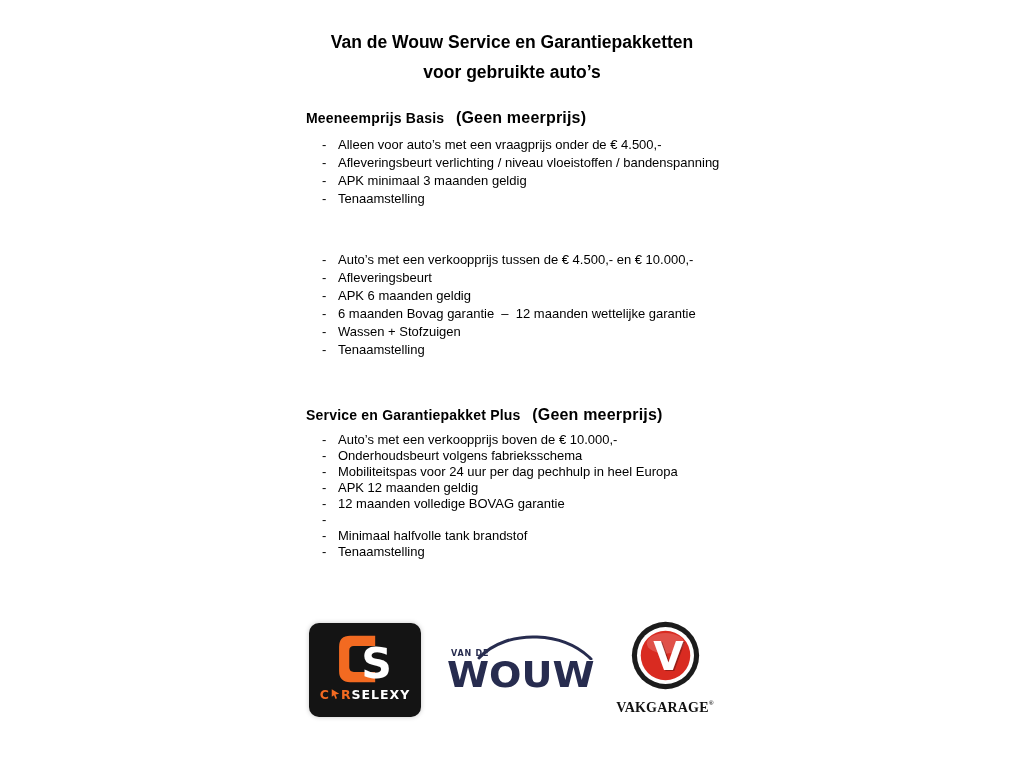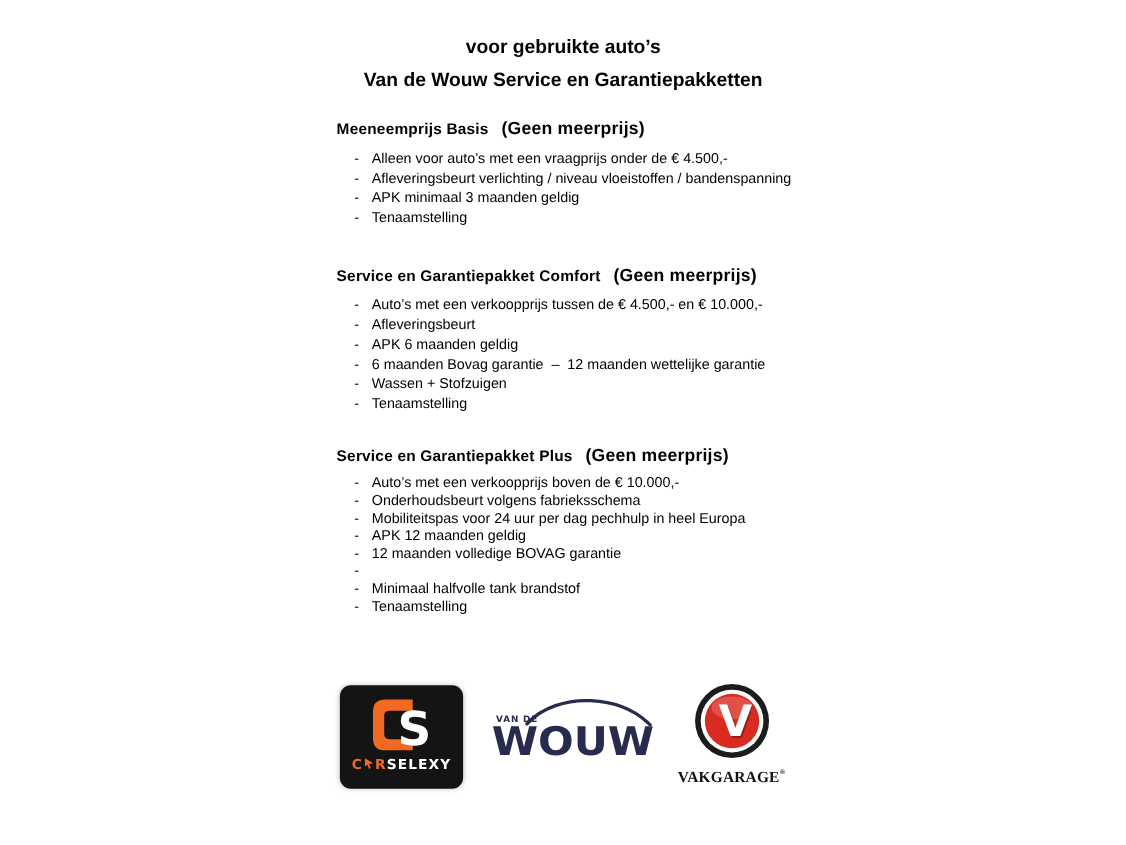--- a/index.html
+++ b/index.html
@@ -83,22 +83,22 @@
     font-size:14px;letter-spacing:.2px;color:#121212;line-height:15px;
   }
   .vak-name sup{font-size:6.5px;vertical-align:7px;}
 </style>
 </head>
 <body>
 
 <div class="page">
 
   <header class="title">
+    <div>Van de Wouw Service en Garantiepakketten</div>
     <div>voor gebruikte auto’s</div>
-    <div>Van de Wouw Service en Garantiepakketten</div>
   </header>
 
   <main id="sections-root">
     <section class="section section-1">
       <h2 class="heading">
         <span class="heading-text">Meeneemprijs Basis</span><span class="heading-note"> (Geen meerprijs)</span>
       </h2>
       <ul class="items">
           <li class="item">
             <span class="dash">-</span>
@@ -113,23 +113,20 @@
             <span class="item-text">APK minimaal 3 maanden geldig</span>
           </li>
           <li class="item">
             <span class="dash">-</span>
             <span class="item-text">Tenaamstelling</span>
           </li>
         </ul>
     </section>
 
     <section class="section section-2">
-      <h2 class="heading">
-        <span class="heading-text">Service en Garantiepakket Comfort</span><span class="heading-note"> (Geen meerprijs)</span>
-      </h2>
       <ul class="items">
           <li class="item">
             <span class="dash">-</span>
             <span class="item-text">Auto’s met een verkoopprijs tussen de € 4.500,- en € 10.000,-</span>
           </li>
           <li class="item">
             <span class="dash">-</span>
             <span class="item-text">Afleveringsbeurt</span>
           </li>
           <li class="item">

